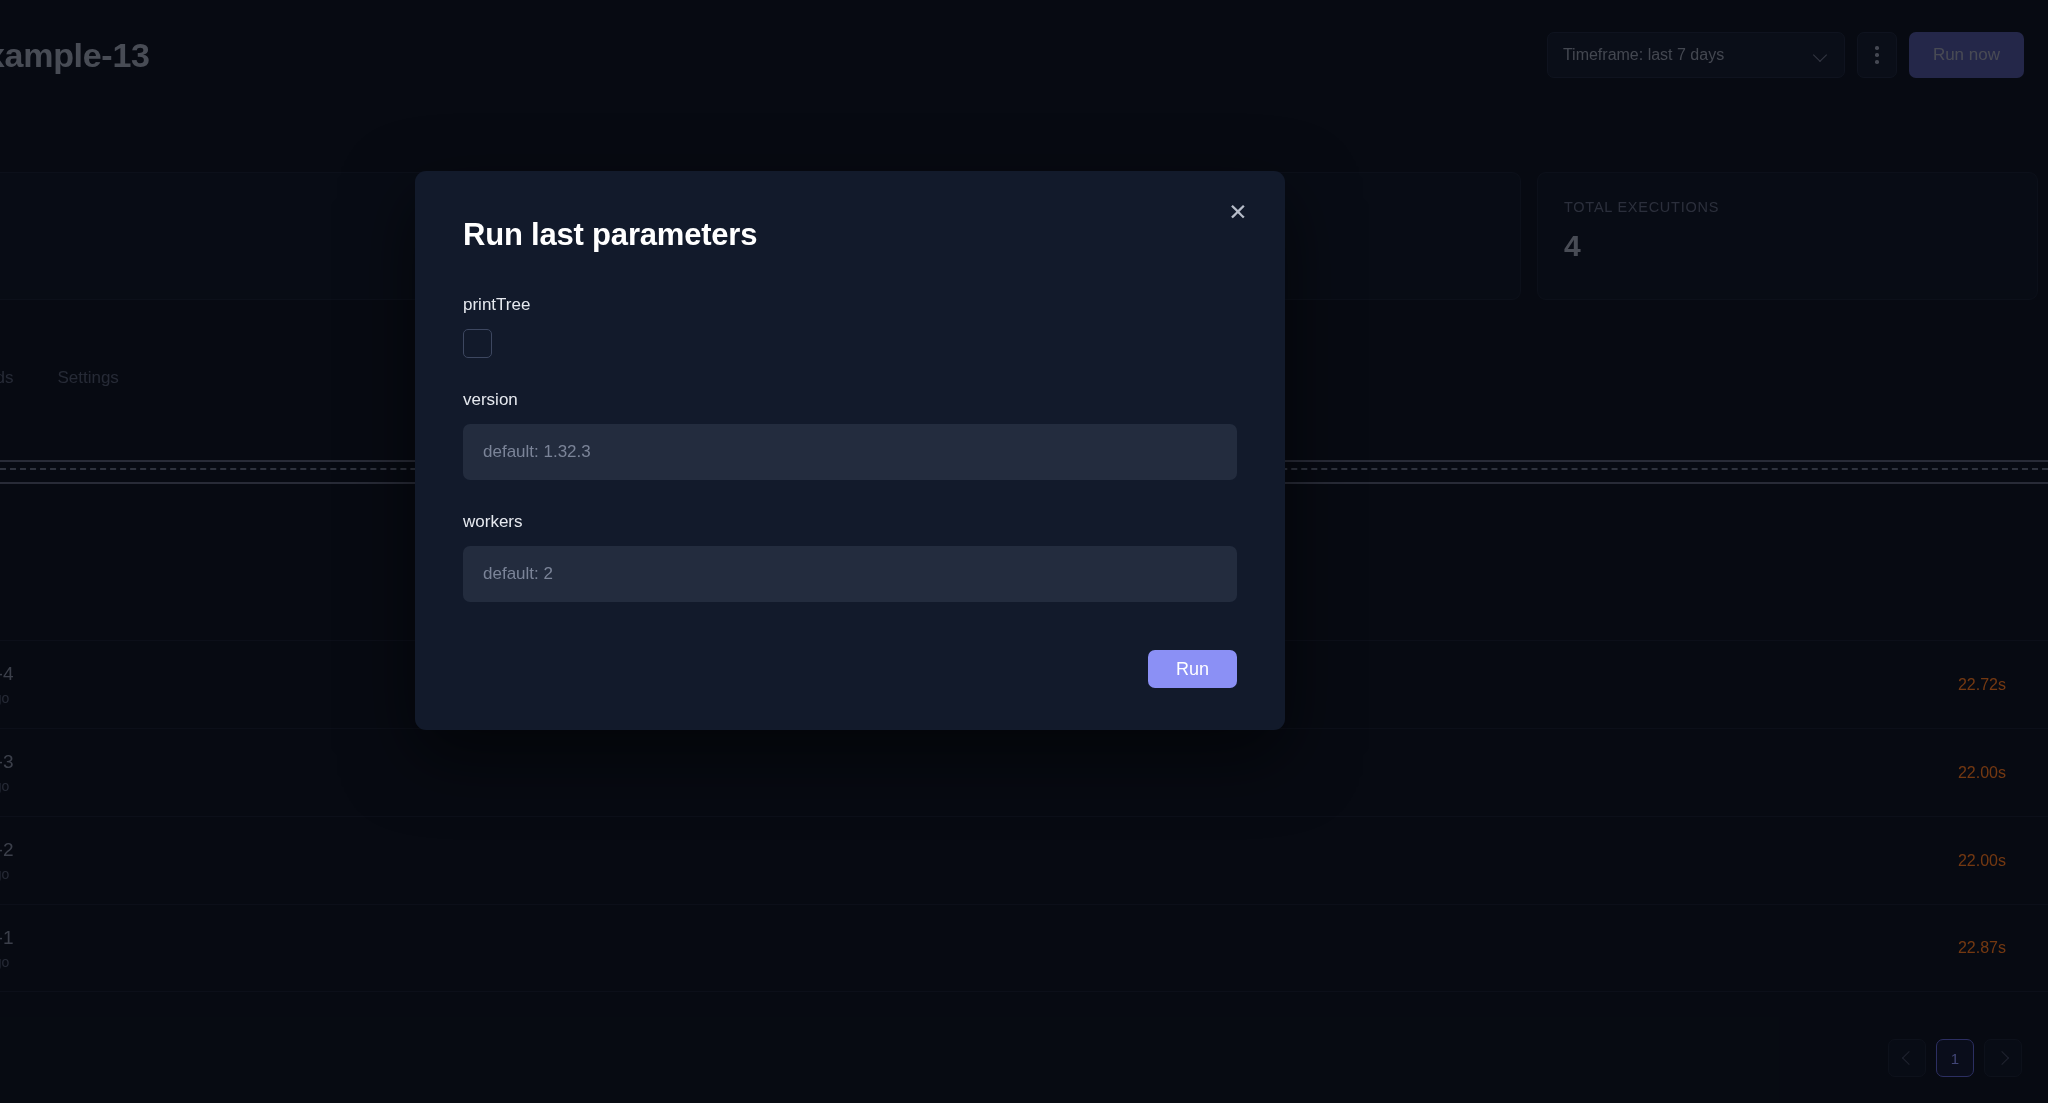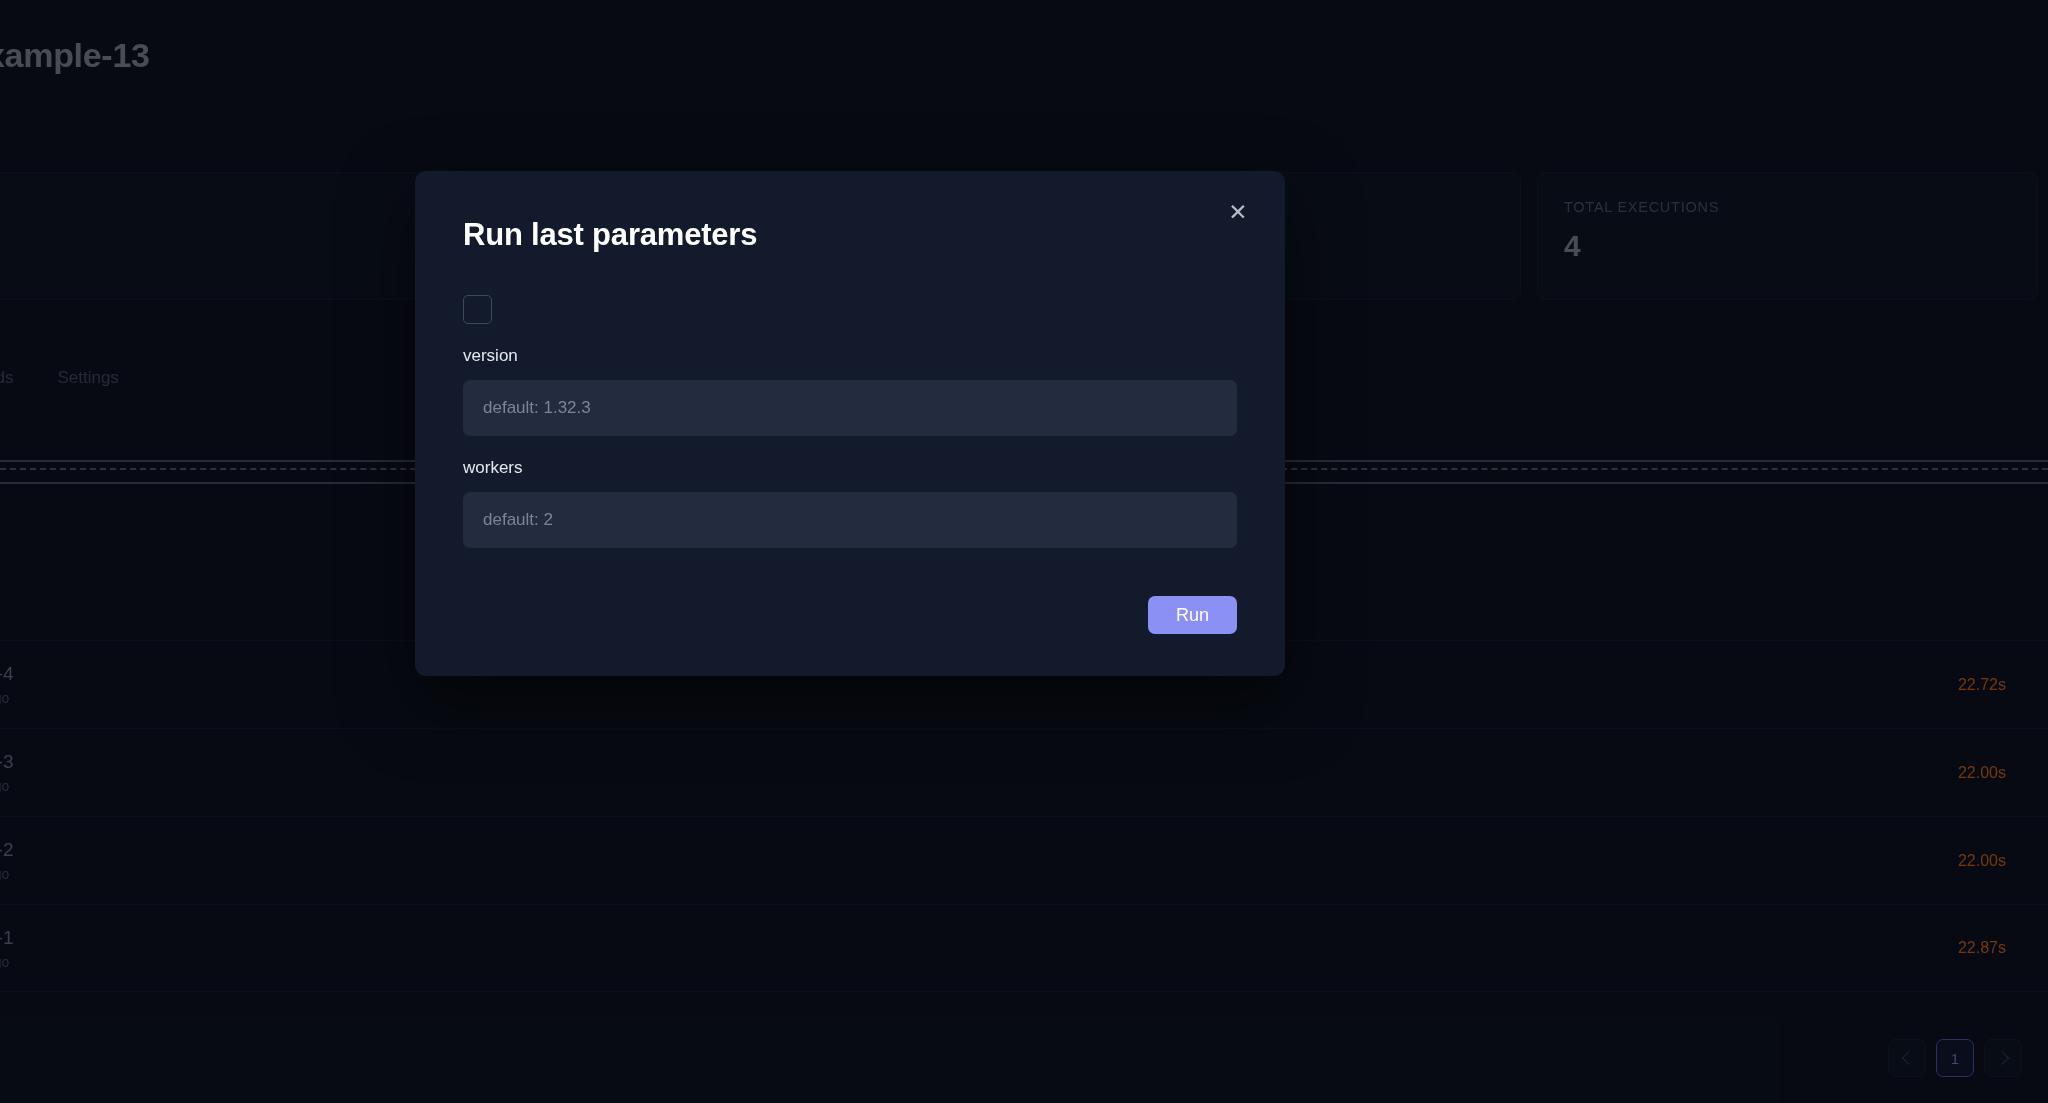--- a/index.html
+++ b/index.html
@@ -271,21 +271,21 @@
     font-family: "Liberation Sans", sans-serif;
   }
   .modal-title {
     font-size: 31px;
     font-weight: bold;
     color: #ffffff;
     letter-spacing: -0.2px;
   }
   .form-fields { margin-top: 42px; }
   .field { margin-bottom: 0; }
-  .field + .field { margin-top: 22px; }
+  .field + .field { margin-top: 32px; }
   .field-label {
     font-size: 17px;
     color: #e6e9ef;
     margin-bottom: 14px;
   }
   .checkbox-box {
     width: 29px; height: 29px;
     border: 1px solid #3d4760;
     border-radius: 5px;
     background: transparent;
@@ -323,20 +323,35 @@
   }
 </style>
 </head>
 <body>
 
 <div id="page-root">
 
   <div class="topbar">
     <div class="page-title">xample-13</div>
     <div class="topbar-spacer"></div>
+    <div class="topbar-actions">
+
+      <div class="timeframe-select">
+        <span class="timeframe-label">Timeframe: last 7 days</span>
+        <span class="chevron-down"></span>
+      </div>
+
+      <div class="kebab-button">
+        <i></i>
+        <i></i>
+        <i></i>
+      </div>
+
+      <button class="run-now-button">Run now</button>
+    </div>
   </div>
 
   <div class="stats-row">
     <div class="stat-card">
       <div class="stat-label"></div>
       <div class="stat-value"></div>
     </div>
     <div class="stat-card">
       <div class="stat-label">EXECUTION DURATION (P</div>
       <div class="stat-value">22.00s</div>
@@ -418,20 +433,21 @@
 
 <div class="modal">
 
   <div class="modal-close">✕</div>
 
   <div class="modal-title">Run last parameters</div>
 
   <div class="form-fields">
 
     <div class="field">
+      <div class="field-label">printTree</div>
       <div class="checkbox-box"></div>
     </div>
 
     <div class="field">
       <div class="field-label">version</div>
       <input class="text-input" type="text" placeholder="default: 1.32.3" style="">
     </div>
 
     <div class="field">
       <div class="field-label">workers</div>

